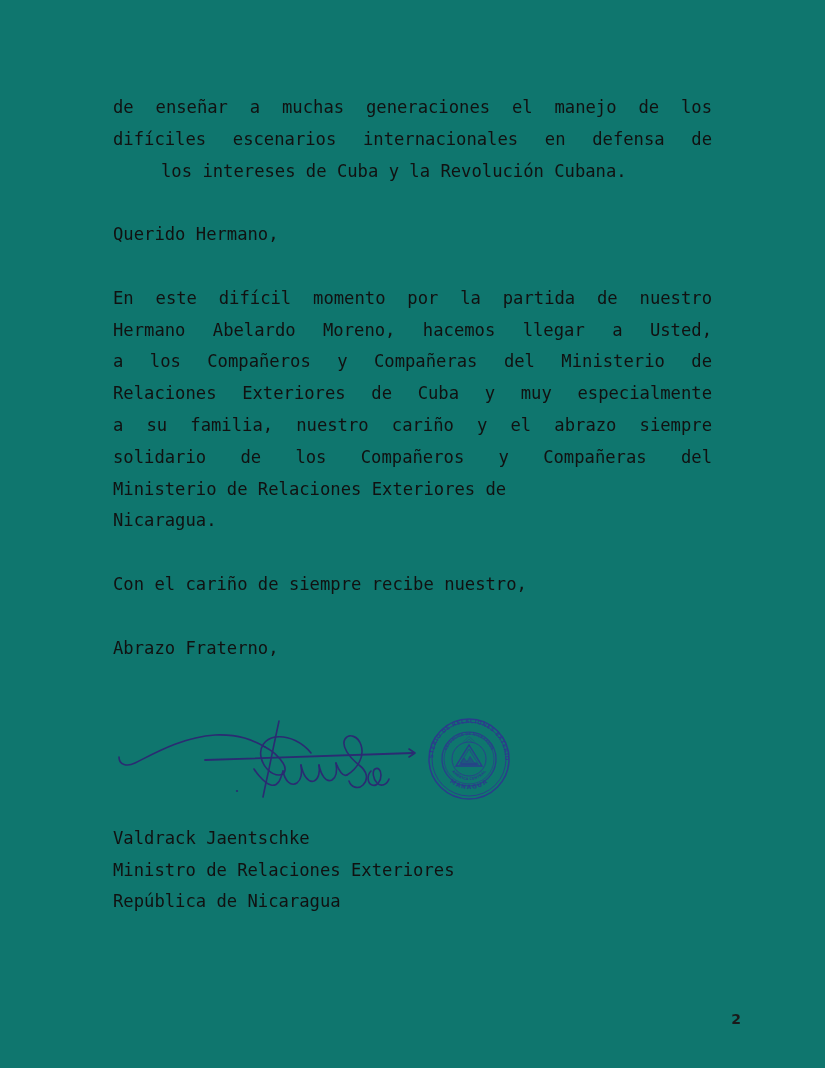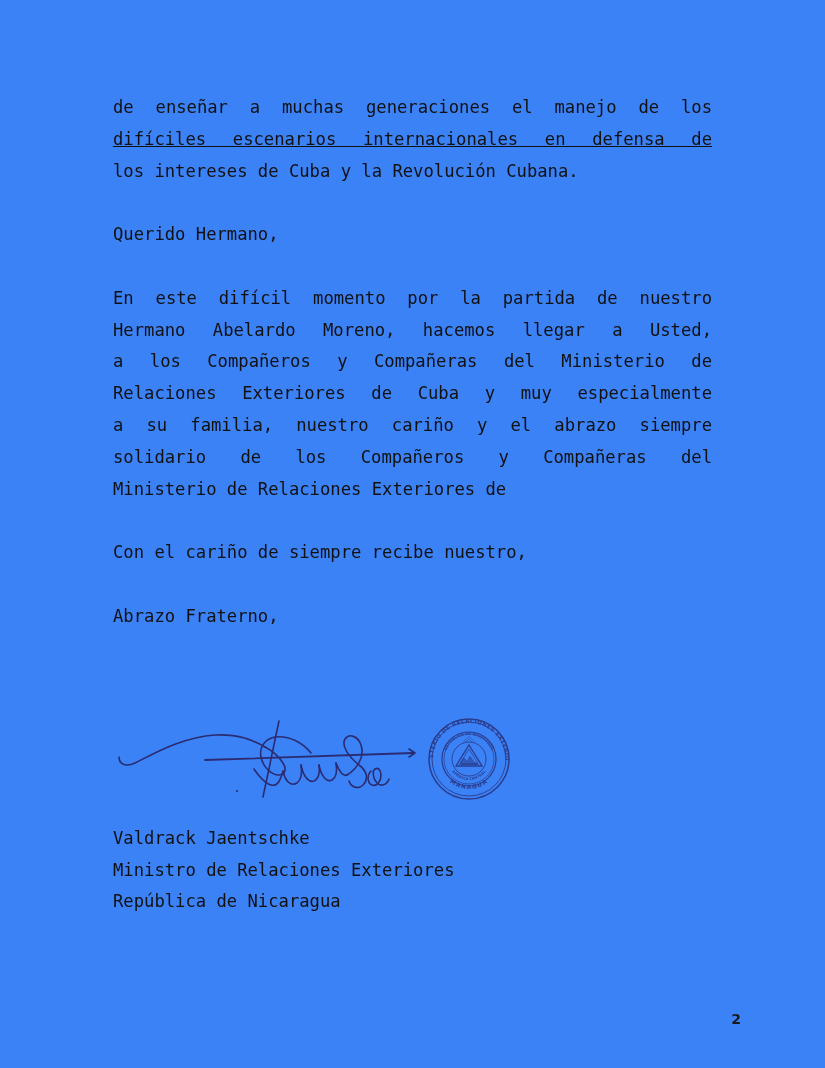--- a/index.html
+++ b/index.html
@@ -4,21 +4,21 @@
 <style>
   html, body {
     margin: 0;
     padding: 0;
     background: #ffffff;
   }
   .page {
     position: relative;
     width: 825px;
     height: 1068px;
-    background: #3b82f6;
+    background: #0f766e;
     margin: 0 auto;
     overflow: hidden;
     font-family: "DejaVu Sans Mono", "Liberation Mono", monospace;
     color: #000000;
   }
 
   .letter-body {
     position: absolute;
     left: 113px;
     top: 92px;
@@ -85,36 +85,37 @@
 </style>
 </head>
 <body>
 
 <div class="page">
 
   <div class="letter-body">
 
     <div class="para">
       <span style="display: block; text-align: justify; text-align-last: justify;">de enseñar a muchas generaciones el manejo de los</span>
-      <span style="display: block; text-align: justify; text-align-last: justify; text-decoration: underline;">difíciles escenarios internacionales en defensa de</span>
-      <span class="lastline" style="display: block; text-align: left; text-align-last: left;">los intereses de Cuba y la Revolución Cubana.</span>
+      <span style="display: block; text-align: justify; text-align-last: justify;">difíciles escenarios internacionales en defensa de</span>
+      <span class="lastline" style="display: block; text-align: left; text-align-last: left; margin-left: 48px;">los intereses de Cuba y la Revolución Cubana.</span>
     </div>
 
     <div class="para nojustify">
       <span class="lastline" style="display: block; text-align: left; text-align-last: left;">Querido Hermano,</span>
     </div>
 
     <div class="para">
       <span style="display: block; text-align: justify; text-align-last: justify;">En este difícil momento por la partida de nuestro</span>
       <span style="display: block; text-align: justify; text-align-last: justify;">Hermano Abelardo Moreno, hacemos llegar a Usted,</span>
       <span style="display: block; text-align: justify; text-align-last: justify;">a los Compañeros y Compañeras del Ministerio de</span>
       <span style="display: block; text-align: justify; text-align-last: justify;">Relaciones Exteriores de Cuba y muy especialmente</span>
       <span style="display: block; text-align: justify; text-align-last: justify;">a su familia, nuestro cariño y el abrazo siempre</span>
       <span style="display: block; text-align: justify; text-align-last: justify;">solidario de los Compañeros y Compañeras del</span>
       <span class="lastline" style="display: block; text-align: right; text-align-last: left;">Ministerio de Relaciones Exteriores de</span>
+      <span class="lastline" style="display: block; text-align: left; text-align-last: left;">Nicaragua.</span>
     </div>
 
     <div class="para nojustify">
       <span class="lastline" style="display: block; text-align: left; text-align-last: left;">Con el cariño de siempre recibe nuestro,</span>
     </div>
 
     <div class="para nojustify">
       <span class="lastline" style="display: block; text-align: right; text-align-last: left;">Abrazo Fraterno,</span>
     </div>
 

